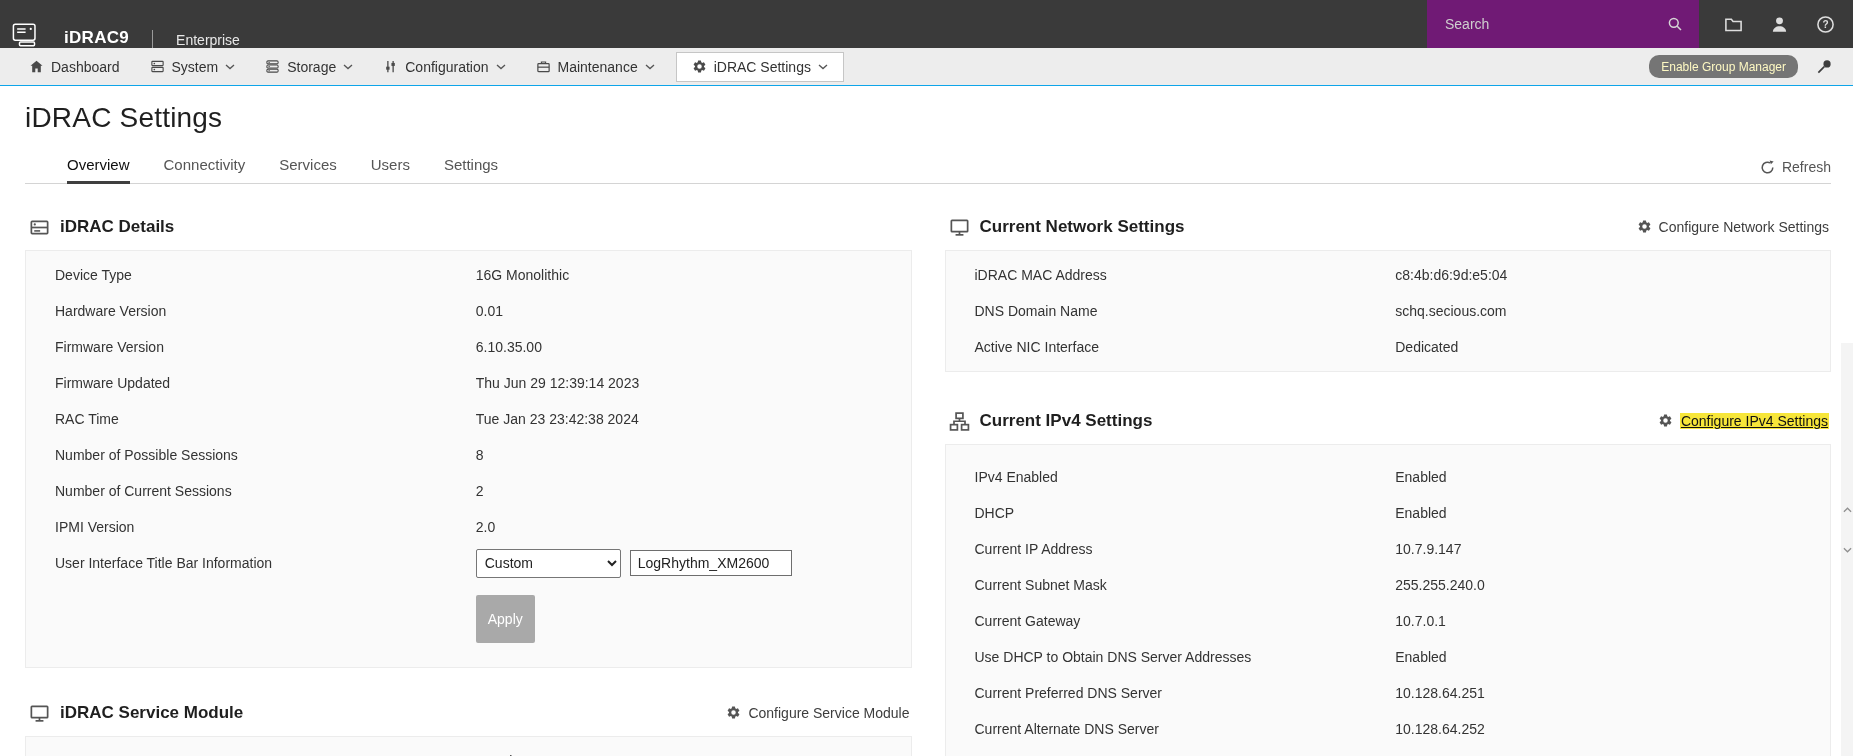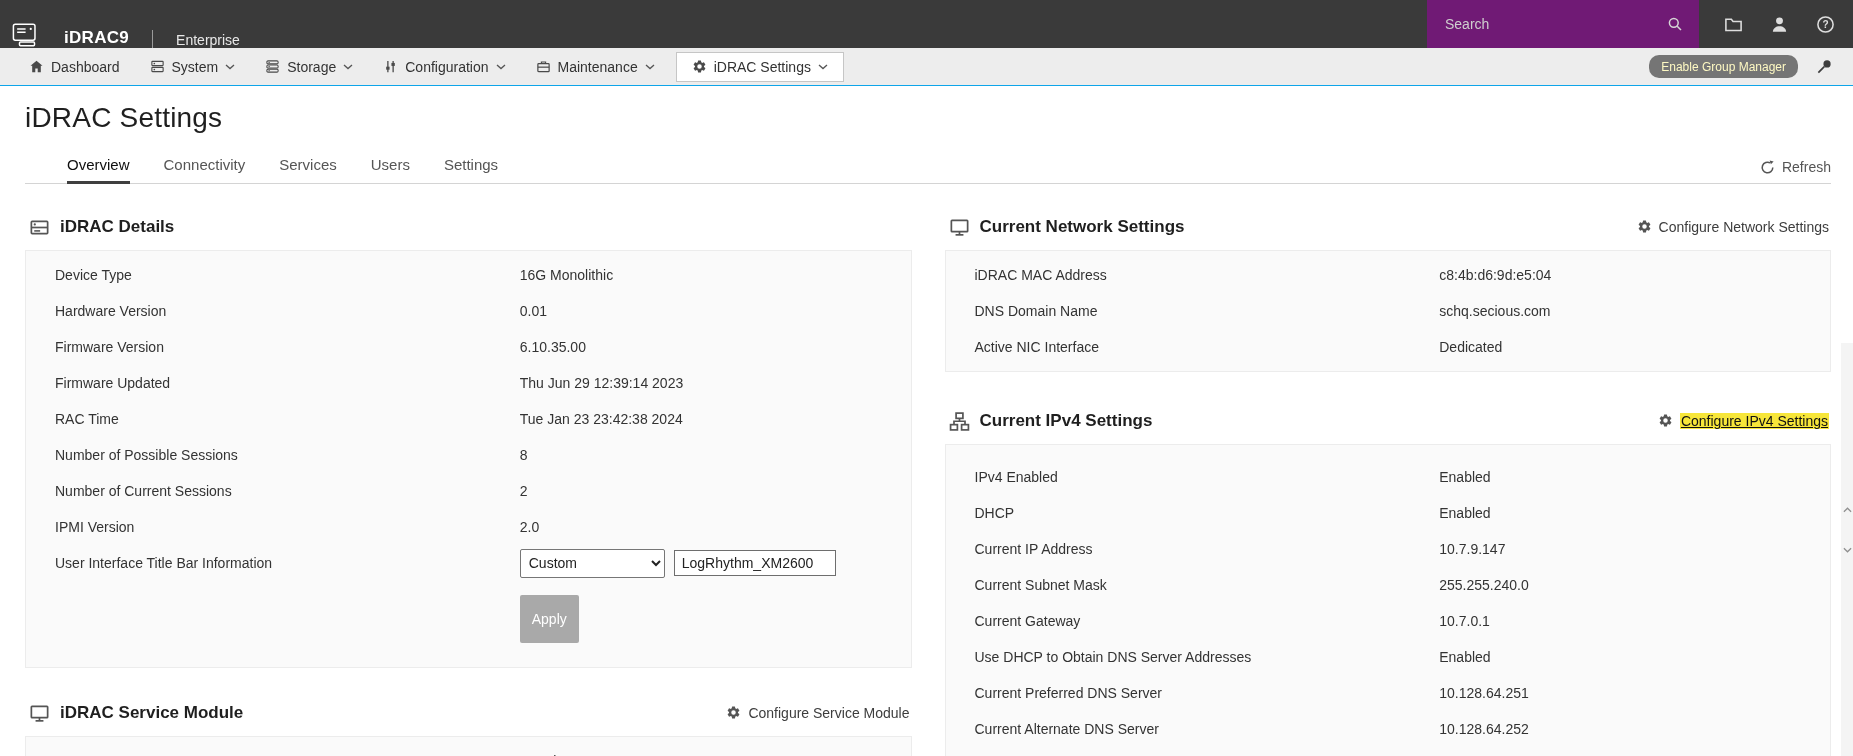--- a/index.html
+++ b/index.html
@@ -56,21 +56,21 @@
   .hicon svg { width: 21px; height: 21px; }
   .ctitle { font-size: 17px; font-weight: 700; color: #1f1f1f; }
   .card-link { margin-left: auto; display: flex; align-items: flex-start; gap: 7px; font-size: 14px; color: #3d3d3d; cursor: pointer; }
   .card-link svg { width: 15px; height: 15px; color: #555; }
   .hl-text { background: #f7e63a; text-decoration: underline; color: #111; padding: 0 1px; }
   .card-body { background: #fafafa; border: 1px solid #ececec; padding: 6px 0; }
   .card-body.tall { padding-top: 14px; padding-bottom: 28px; }
   .card-body.cut { min-height: 112px; }
   .row { display: flex; align-items: center; min-height: 36px; padding: 0 14px 0 29px; font-size: 14px; color: #333; }
   .row .lbl { flex: 0 0 50%; padding-right: 12px; }
-  .row .val { flex: 1; margin-left: 44px; }
+  .row .val { flex: 1; }
   .controls { display: flex; align-items: center; gap: 9px; }
   select.tb-select { width: 145px; height: 29px; font-size: 14px; font-family: inherit; border: 1px solid #767676; background: #fff; border-radius: 2px; padding: 0 4px; color: #222; }
   input.tb-input { width: 162px; height: 26px; font-size: 14px; font-family: inherit; border: 1px solid #6e6e6e; padding: 0 7px; color: #222; }
   .apply-row { padding-top: 14px; padding-bottom: 18px; }
   .apply { background: #a9a9a9; color: #fff; border: none; width: 59px; height: 48px; font-size: 14px; border-radius: 2px; font-family: inherit; cursor: default; }
   .mt { margin-top: 22px; }
   .mt2 { margin-top: 26px; }
 
   
   .scroll-track { position: absolute; right: 0; top: 343px; width: 12px; height: 413px; background: #f4f4f4; }

